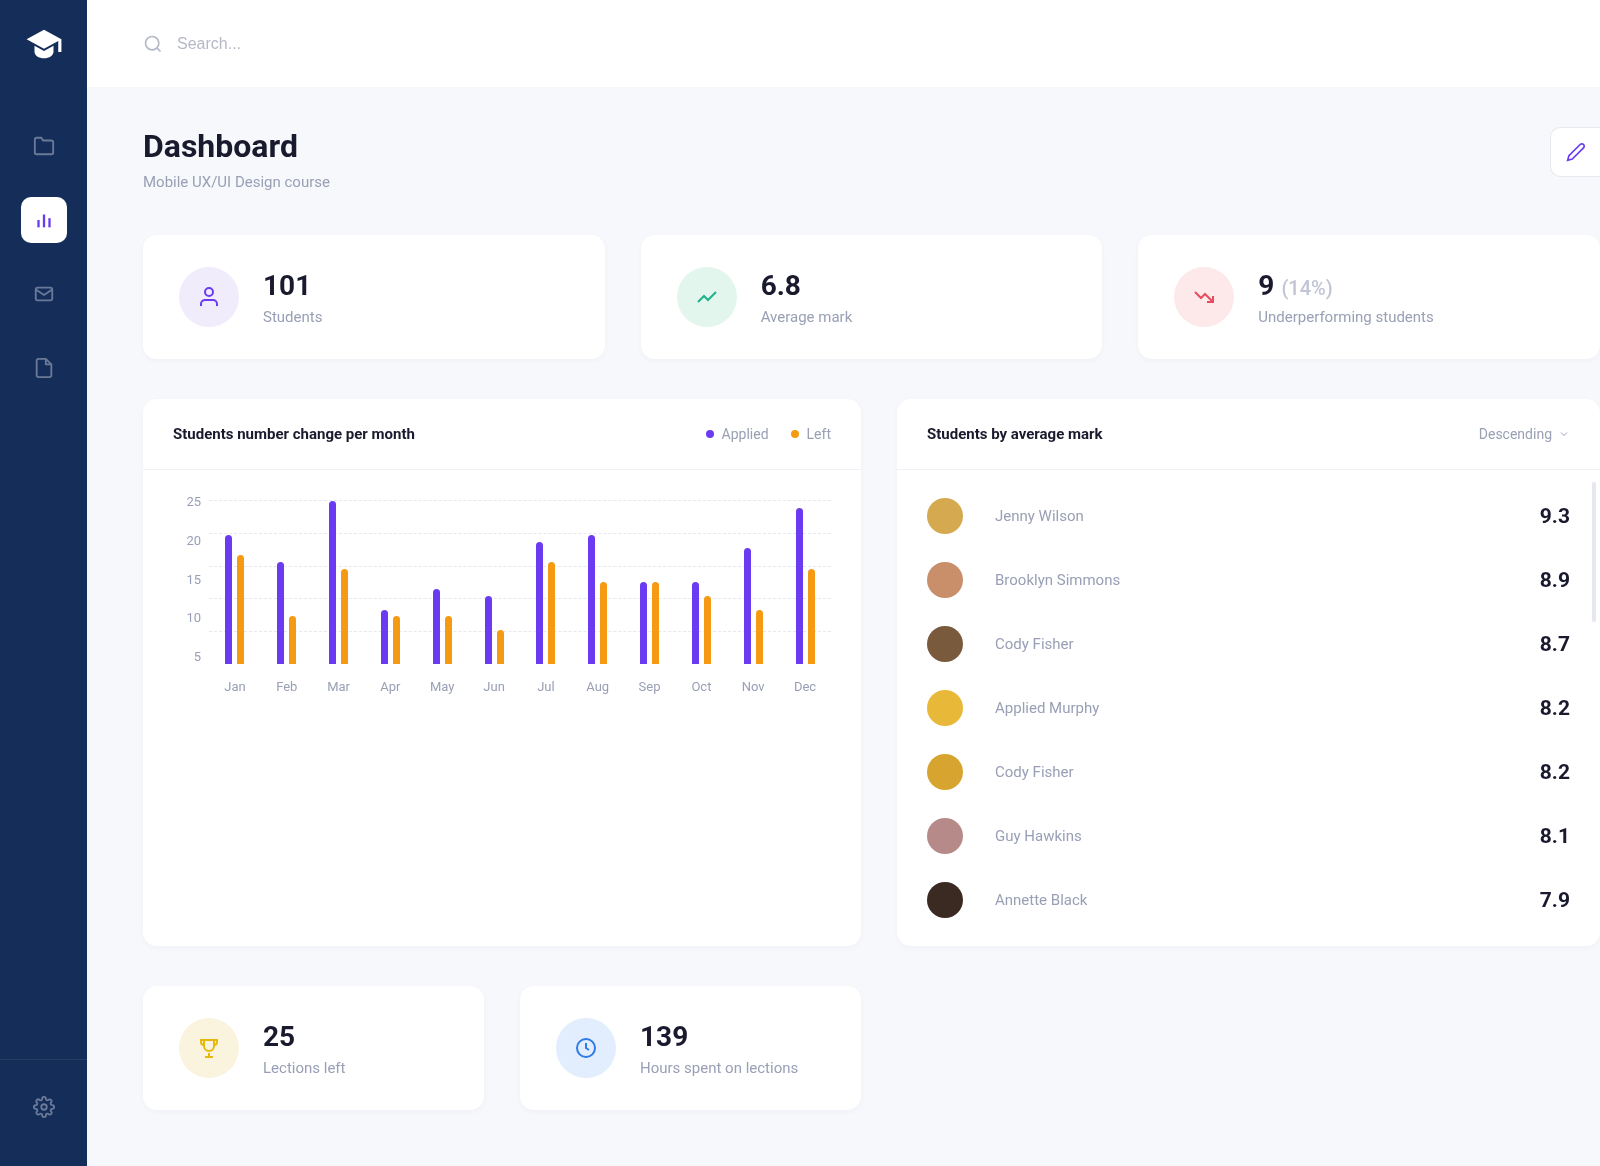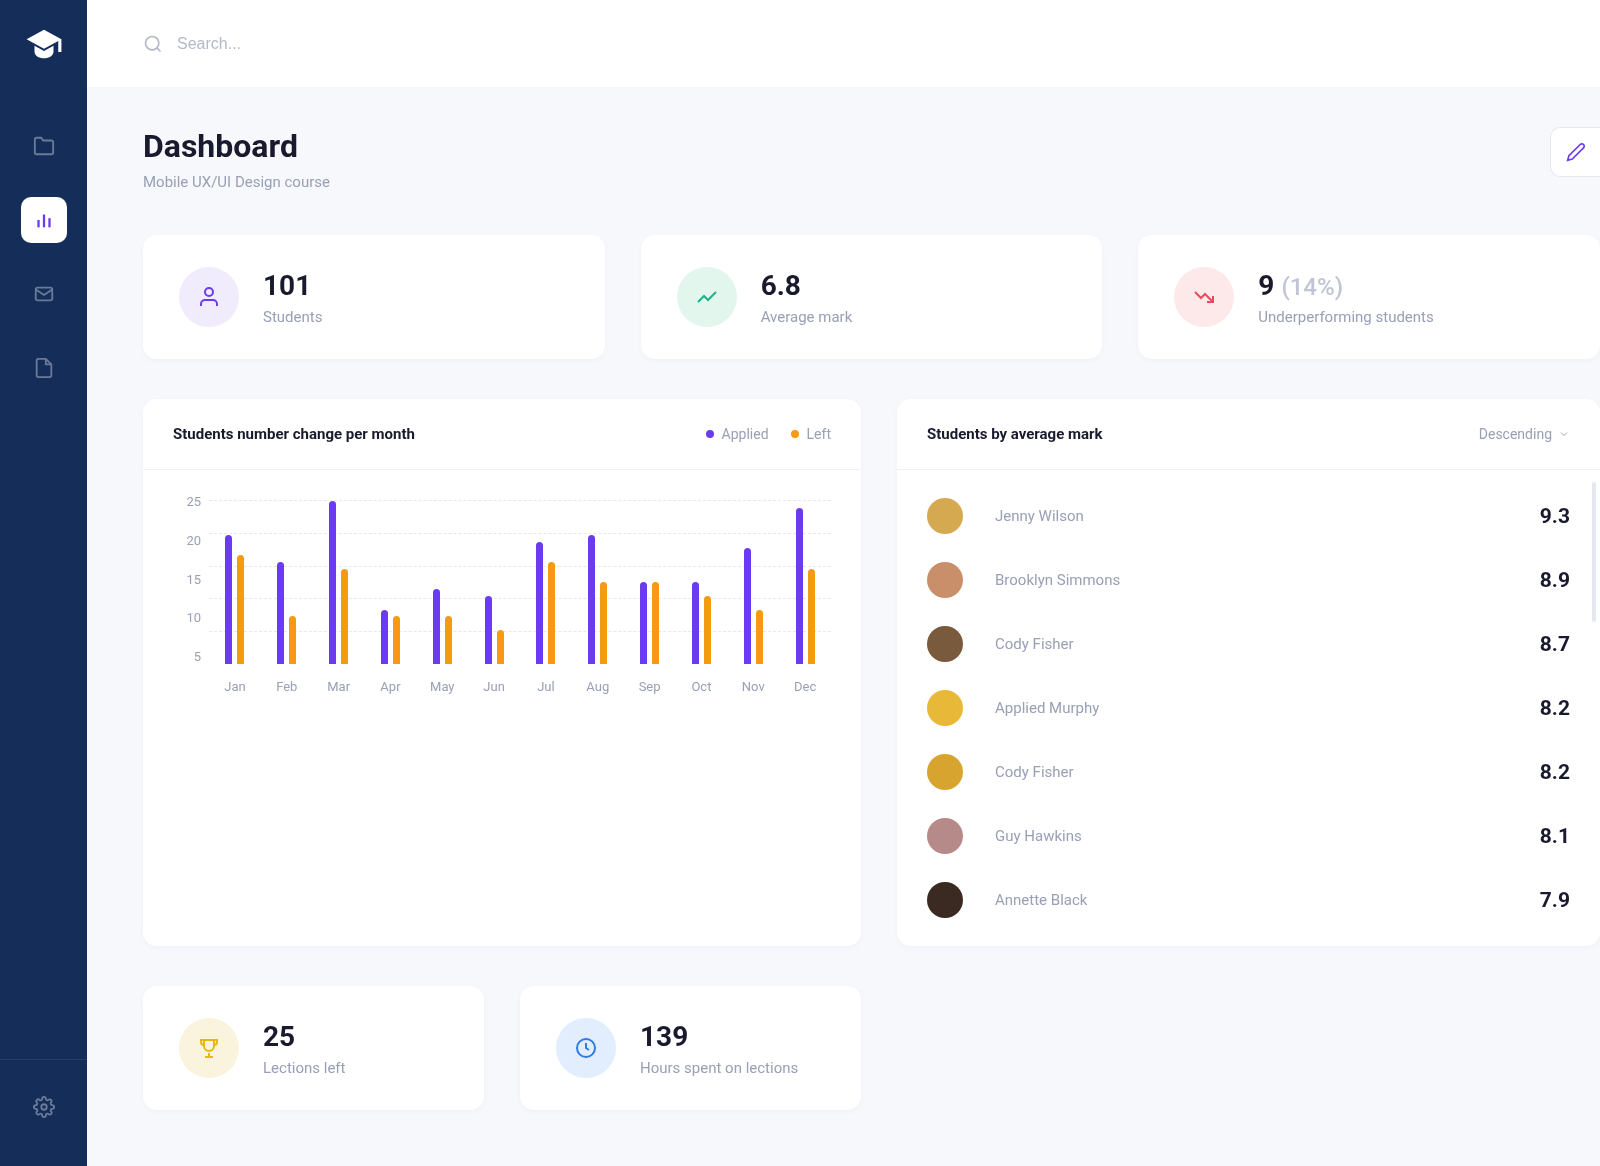--- a/index.html
+++ b/index.html
@@ -24,21 +24,21 @@
 
 .page-head { display: flex; justify-content: space-between; align-items: flex-start; margin-bottom: 44px; padding-right: 0; }
 .page-title { font-size: 32px; font-weight: 700; color: #1a1a2e; margin-bottom: 8px; }
 .page-subtitle { font-size: 15px; color: #99a0b5; }
 .edit-btn { width: 50px; height: 50px; background: #fff; border: 1px solid #e6e8f0; border-radius: 10px 0 0 10px; border-right: none; display: flex; align-items: center; justify-content: center; cursor: pointer; margin-right: 0; }
 
 .cards-row { display: grid; grid-template-columns: repeat(3, 1fr); gap: 36px; margin-bottom: 40px; padding-right: 0; }
 .card { background: #fff; border-radius: 14px; padding: 32px 36px; display: flex; align-items: center; gap: 24px; box-shadow: 0 2px 6px rgba(20,30,60,0.03); }
 .card-icon { width: 60px; height: 60px; border-radius: 50%; display: flex; align-items: center; justify-content: center; flex-shrink: 0; }
 .card-value { font-size: 28px; font-weight: 700; color: #1a1a2e; margin-bottom: 6px; }
-.card-value .pct { color: #c0c4d4; font-weight: 500; font-size: 24px; }
+.card-value .pct { color: #c0c4d4; font-weight: 500; font-size: 20px; }
 .card-label { font-size: 15px; color: #99a0b5; }
 
 .row2 { display: grid; grid-template-columns: 718px 1fr; gap: 36px; margin-bottom: 40px; }
 .panel { background: #fff; border-radius: 14px; box-shadow: 0 2px 6px rgba(20,30,60,0.03); }
 .panel-head { display: flex; justify-content: space-between; align-items: center; padding: 26px 30px; border-bottom: 1px solid #f0f1f6; }
 .panel-title { font-size: 15px; font-weight: 700; color: #1a1a2e; }
 .legend { display: flex; gap: 22px; font-size: 14px; color: #99a0b5; text-align: right; }
 .legend-item { display: flex; align-items: center; gap: 8px; }
 .dot { width: 8px; height: 8px; border-radius: 50%; }
 
@@ -46,21 +46,21 @@
 .chart-wrap { position: relative; height: 200px; }
 .y-axis { position: absolute; left: 0; top: 0; bottom: 30px; width: 28px; display: flex; flex-direction: column; justify-content: space-between; }
 .y-tick { font-size: 13px; color: #99a0b5; text-align: right; }
 .grid-lines { position: absolute; left: 36px; right: 0; top: 6px; bottom: 30px; }
 .grid-line { position: absolute; left: 0; right: 0; border-top: 1px dashed #e6e8f0; }
 .bars-container { position: absolute; left: 36px; right: 0; top: 0; bottom: 30px; display: flex; justify-content: space-between; align-items: flex-end; }
 .bar-group { display: flex; align-items: flex-end; gap: 5px; flex: 1; justify-content: center; }
 .bar { width: 7px; border-radius: 4px 4px 0 0; }
 .bar.applied { background: #6b3bf2; }
 .bar.left { background: #f59a12; }
-.x-axis { position: absolute; left: 36px; right: 0; bottom: 0; display: flex; justify-content: flex-end; }
+.x-axis { position: absolute; left: 36px; right: 0; bottom: 0; display: flex; justify-content: center; }
 .x-tick { font-size: 13px; color: #99a0b5; flex: 1; text-align: center; }
 
 .sort-select { font-size: 14px; color: #99a0b5; display: flex; align-items: center; gap: 6px; cursor: pointer; }
 .student-list { padding: 14px 24px; }
 .student-row { display: flex; align-items: center; padding: 14px 6px; gap: 32px; }
 .avatar { width: 36px; height: 36px; border-radius: 50%; flex-shrink: 0; }
 .student-name { flex: 1; font-size: 15px; color: #99a0b5; }
 .student-mark { font-size: 21px; font-weight: 700; color: #1a1a2e; }
 
 .students-panel-body { position: relative; }

